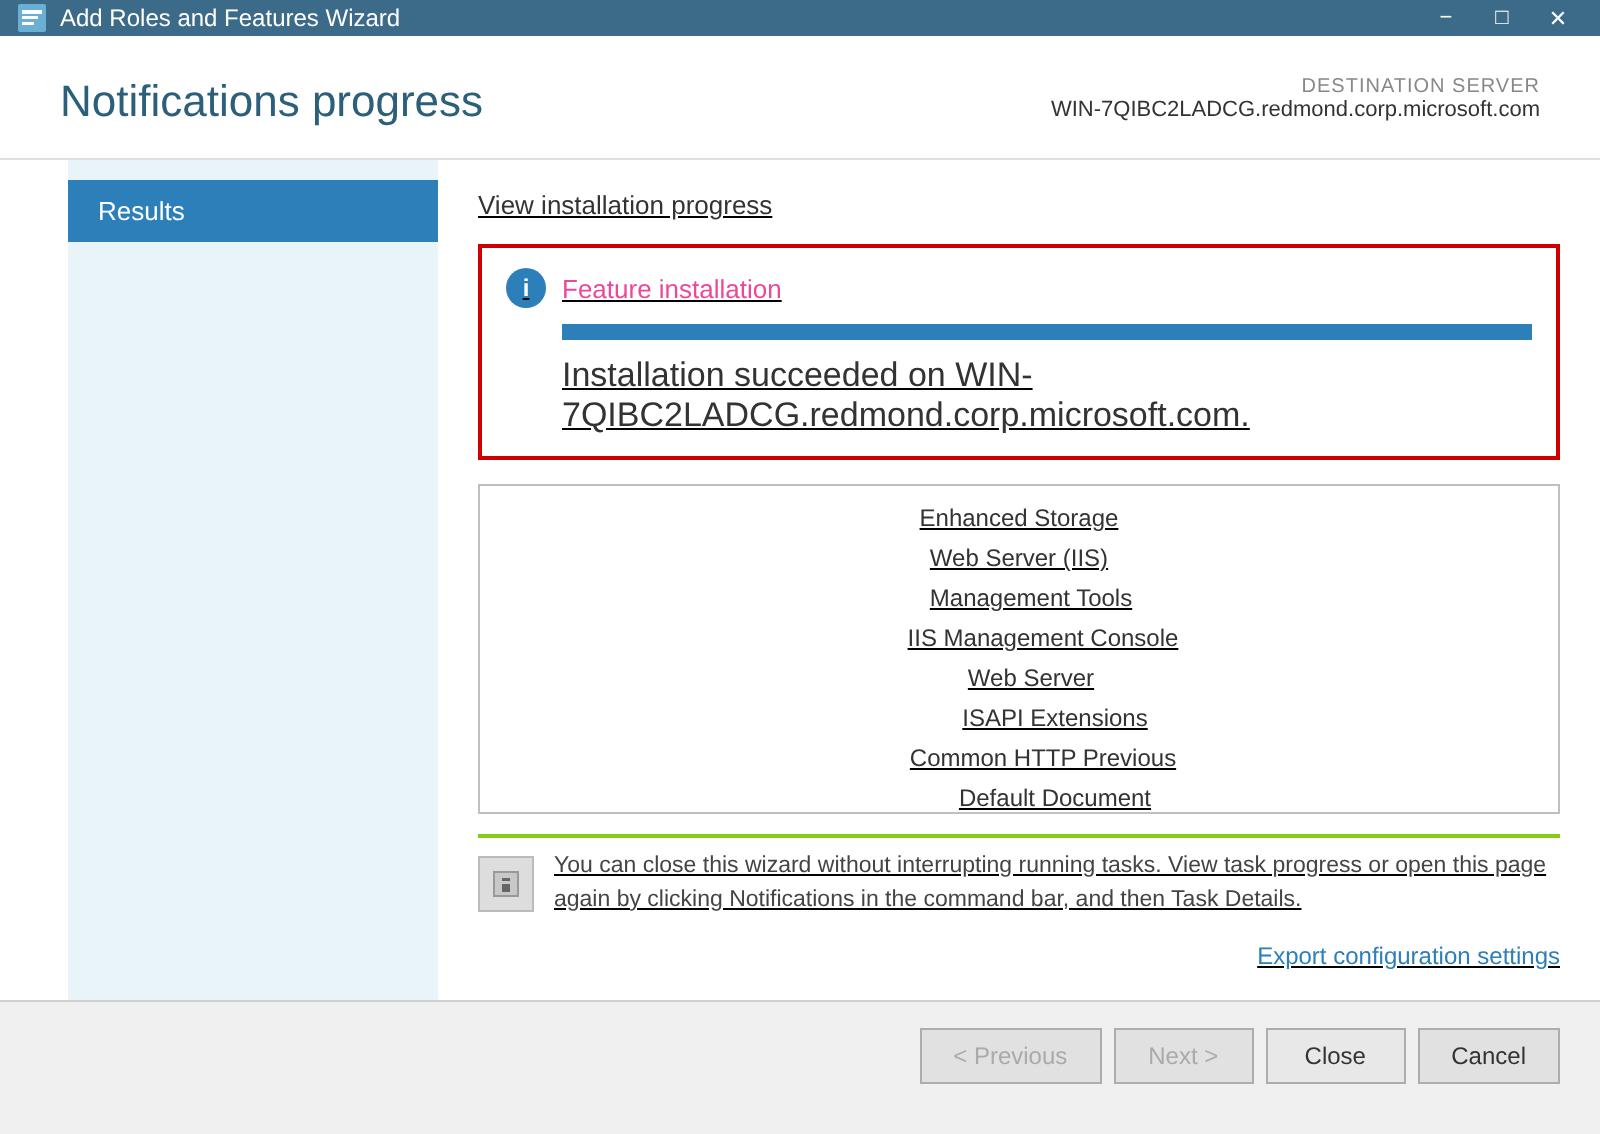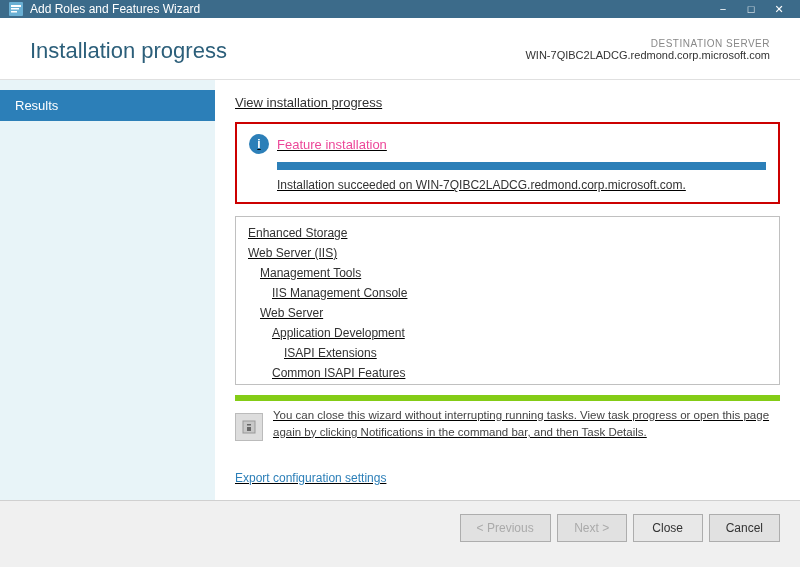--- a/index.html
+++ b/index.html
@@ -92,24 +92,25 @@
 
     
     .wizard-body {
       display: flex;
       flex: 1;
       overflow: hidden;
     }
 
     
     .sidebar {
-      width: 215px;
+      width: 185px;
       background: #e8f4f8;
       padding: 10px 0;
       flex-shrink: 0;
+      margin-left: 34px;
     }
     .sidebar-item {
       padding: 8px 15px;
       font-size: 13px;
       color: #333;
       cursor: pointer;
     }
     .sidebar-item.active {
       background: #2c7fb8;
       color: white;
@@ -167,58 +168,59 @@
       margin-bottom: 8px;
       margin-left: 28px;
       width: calc(100% - 28px);
     }
     .progress-bar-fill {
       height: 100%;
       background: #2c7fb8;
       width: 100%;
     }
     .feature-status {
-      font-size: 12px;
+      font-size: 17px;
       color: #333;
       margin-left: 28px;
     }
 
     
     .feature-list-container {
       flex: 1;
       border: 1px solid #c0c0c0;
       overflow-y: auto;
       position: relative;
     }
     .feature-list {
       padding: 6px 0;
+      text-align: center;
     }
     .feature-item {
       padding: 3px 12px;
       font-size: 12px;
       color: #333;
       white-space: nowrap;
     }
     .feature-item.indent-1 { padding-left: 24px; }
     .feature-item.indent-2 { padding-left: 36px; }
     .feature-item.indent-3 { padding-left: 48px; }
 
     
     .feature-list-container::-webkit-scrollbar { width: 14px; }
     .feature-list-container::-webkit-scrollbar-track { background: #f5f5f5; border-left: 1px solid #c0c0c0; }
     .feature-list-container::-webkit-scrollbar-thumb { background: #b0b0b0; border: 2px solid #f5f5f5; }
 
     
     .notice-area {
       margin-top: 10px;
       display: flex;
-      align-items: flex-end;
+      align-items: center;
       gap: 10px;
       padding: 6px 0;
-      border-top: 6px solid #84cc16;
+      border-top: 2px solid #84cc16;
     }
     .notice-icon {
       width: 28px;
       height: 28px;
       background: #ddd;
       flex-shrink: 0;
       display: flex;
       align-items: center;
       justify-content: center;
       font-size: 14px;
@@ -231,22 +233,23 @@
       line-height: 1.5;
       flex: 1;
     }
 
     
     .export-link {
       color: #2c7fb8;
       font-size: 12px;
       cursor: pointer;
       text-decoration: none;
-      margin-top: 24px;
+      margin-top: 6px;
       display: inline-block;
+      text-align: right;
     }
 
     
     .wizard-footer {
       background: #f0f0f0;
       border-top: 1px solid #d0d0d0;
       padding: 27px 20px;
       display: flex;
       justify-content: flex-end;
       align-items: center;
@@ -287,21 +290,21 @@
   <div class="titlebar-controls">
     <button class="titlebar-btn">−</button>
     <button class="titlebar-btn">□</button>
     <button class="titlebar-btn close-btn">✕</button>
   </div>
 </div>
 
 <div class="wizard">
 
   <div class="wizard-header">
-    <div class="wizard-title">Installation progress</div>
+    <div class="wizard-title">Notifications progress</div>
     <div class="destination-server">
       <div class="destination-label">DESTINATION SERVER</div>
       <div class="destination-name">WIN-7QIBC2LADCG.redmond.corp.microsoft.com</div>
     </div>
   </div>
 
   <div class="wizard-body">
 
     <div class="sidebar">
       <div class="sidebar-item active">
@@ -325,23 +328,22 @@
         <div class="feature-status">Installation succeeded on WIN-7QIBC2LADCG.redmond.corp.microsoft.com.</div>
       </div>
 
       <div class="feature-list-container">
         <div class="feature-list" id="feature-list">
         <div class="feature-item ">Enhanced Storage</div>
             <div class="feature-item ">Web Server (IIS)</div>
             <div class="feature-item indent-1">Management Tools</div>
             <div class="feature-item indent-2">IIS Management Console</div>
             <div class="feature-item indent-1">Web Server</div>
-            <div class="feature-item indent-2">Application Development</div>
             <div class="feature-item indent-3">ISAPI Extensions</div>
-            <div class="feature-item indent-2">Common ISAPI Features</div>
+            <div class="feature-item indent-2">Common HTTP Previous</div>
             <div class="feature-item indent-3">Default Document</div>
           </div>
       </div>
 
       <div class="notice-area">
         <div class="notice-icon">
           <svg width="16" height="16" viewBox="0 0 16 16">
             <rect x="2" y="2" width="12" height="12" fill="#c8c8c8" stroke="#999" stroke-width="1"></rect>
             <rect x="6" y="5" width="4" height="1.5" fill="#666"></rect>
             <rect x="6" y="8" width="4" height="4" fill="#666"></rect>

